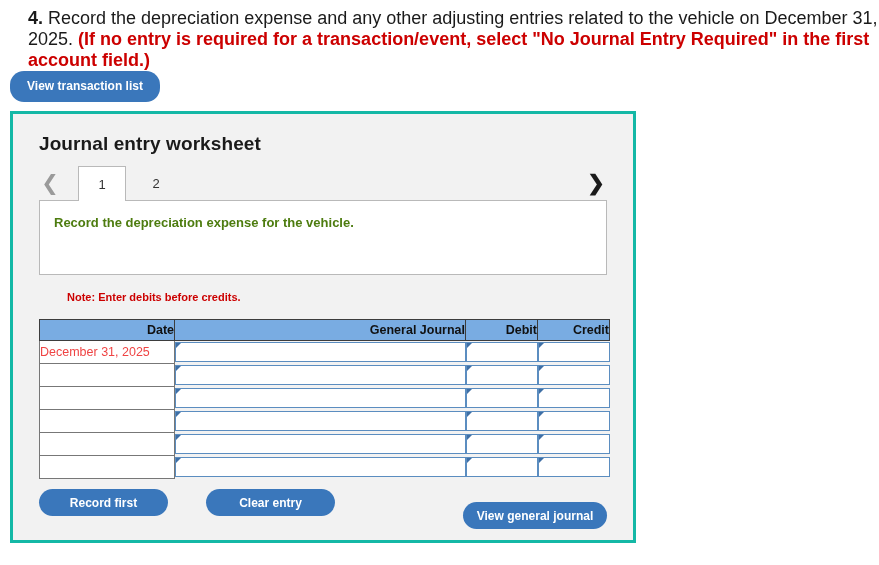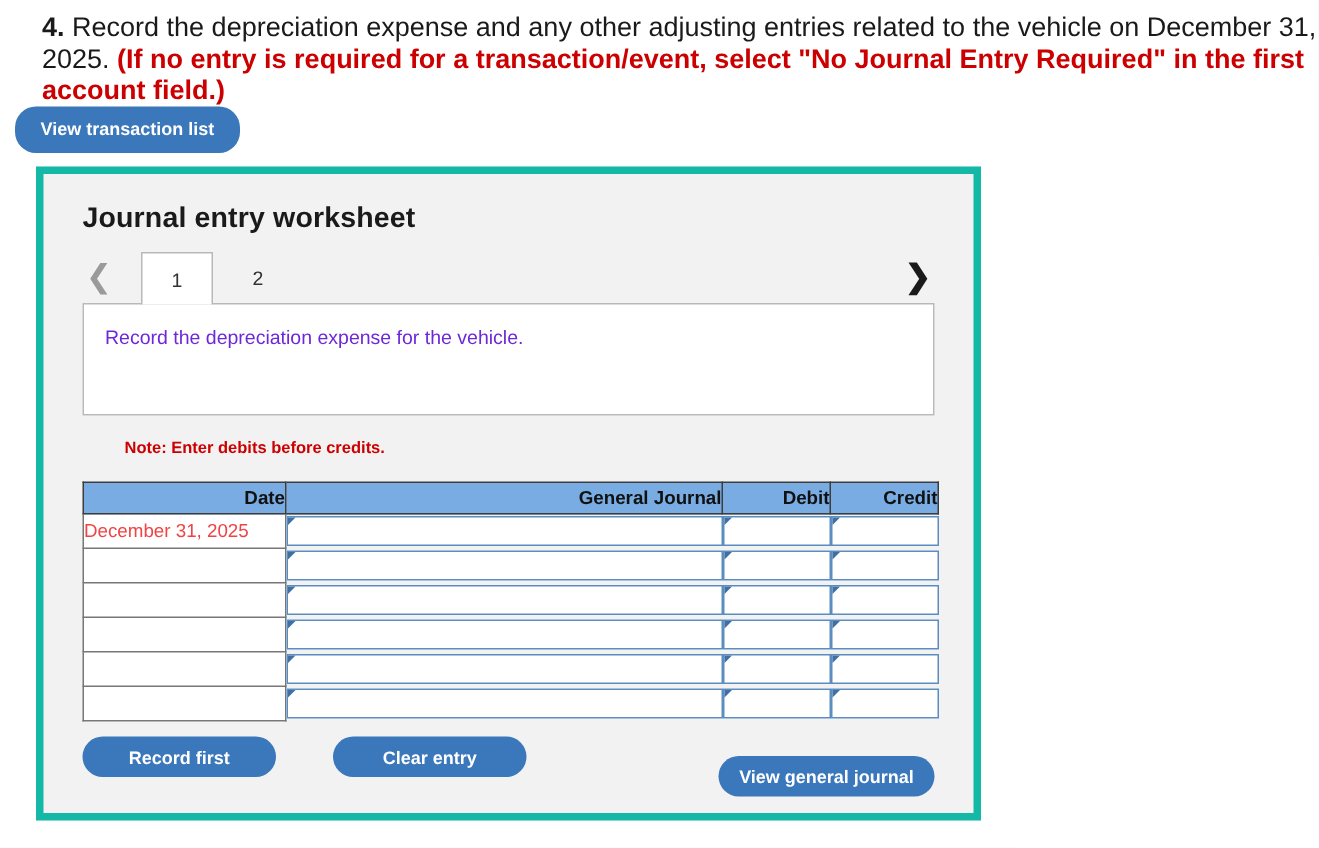--- a/index.html
+++ b/index.html
@@ -56,26 +56,26 @@
     top: 71px;
     width: 150px;
     height: 31px;
     line-height: 31px;
     padding: 0;
   }
 
   
   .panel {
     position: absolute;
-    left: 24px;
+    left: 10px;
     top: 111px;
     width: 620px;
     height: 426px;
     background: #f2f2f2;
-    border: 5px solid #14b8a6;
+    border: 3px solid #14b8a6;
   }
 
   .panel-title {
     position: absolute;
     left: 26px;
     top: 19px;
     font-size: 19px;
     font-weight: bold;
     color: #1a1a1a;
     letter-spacing: 0.1px;
@@ -145,21 +145,22 @@
     height: 75px;
     background: #ffffff;
     border: 1px solid #b9b9b9;
     box-sizing: border-box;
   }
   .instr-text {
     position: absolute;
     left: 14px;
     top: 14px;
     font-size: 13px;
-    color: #6d28d9;
+    color: #4d7c0f;
+    font-weight: bold;
   }
 
   .note {
     position: absolute;
     left: 26px;
     top: 177px;
     font-size: 11px;
     color: #cc0000;
     font-weight: bold;
     padding-left: 28px;

